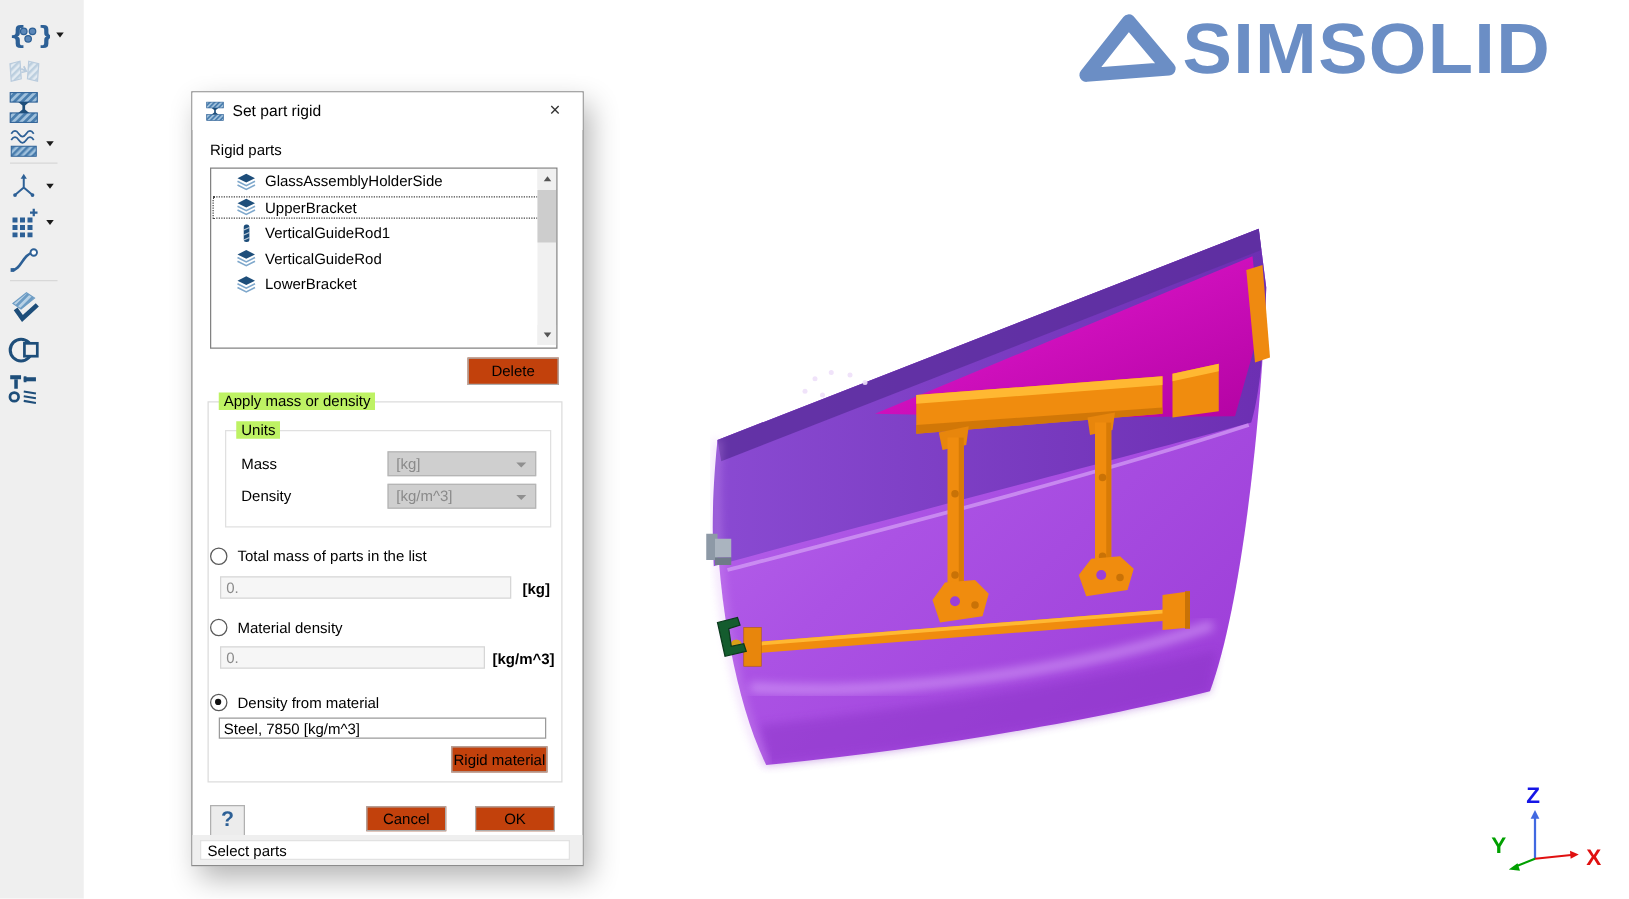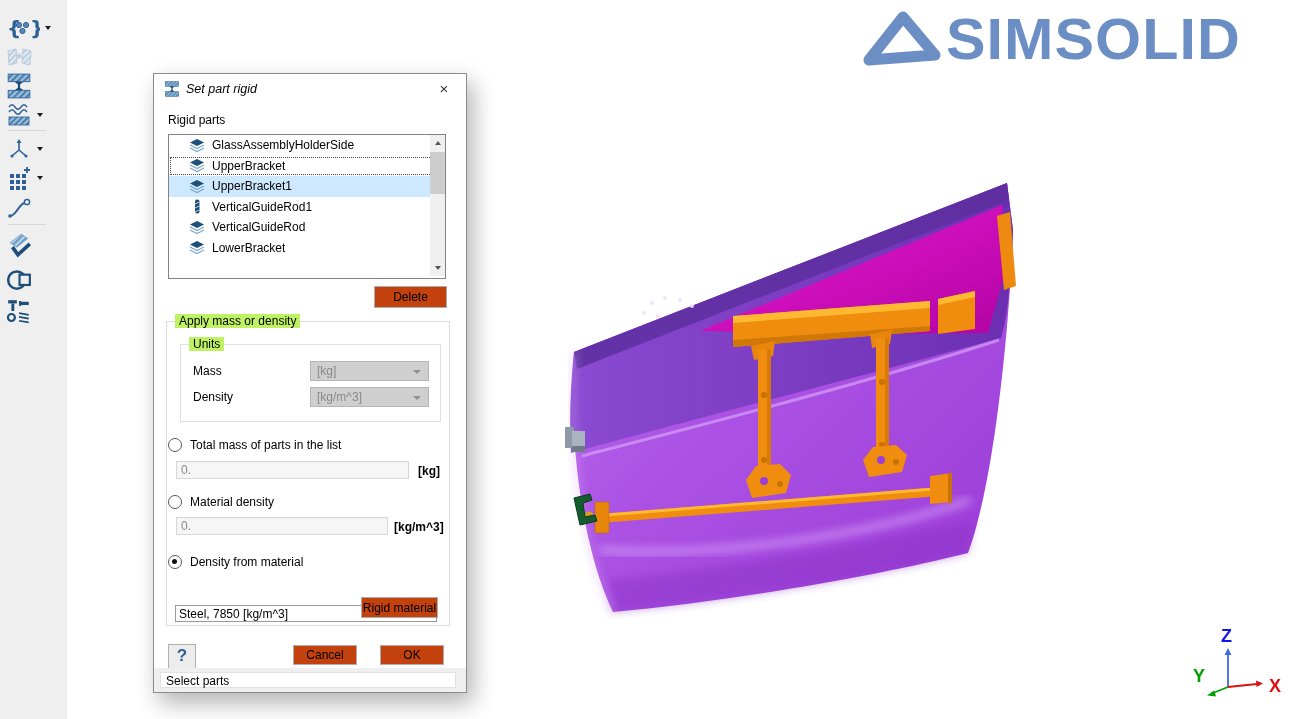--- a/index.html
+++ b/index.html
@@ -17,21 +17,21 @@
   
   .logo{position:absolute;left:856px;top:8px;display:flex;align-items:flex-start;}
   .logo-text{font-weight:bold;font-size:57px;line-height:62px;letter-spacing:1px;color:#6b8ec5;
              transform:scaleX(1.04);transform-origin:left;}
 
   
   .dialog{position:absolute;left:153px;top:73px;width:312px;height:618px;background:#fff;
           border:1px solid #8b8b8b;box-shadow:6px 10px 22px rgba(0,0,0,.30);}
   .titlebar{position:absolute;left:0;top:0;right:0;height:30px;background:#fff;}
   .title-icon{position:absolute;left:10px;top:7px;}
-  .title-text{position:absolute;left:32px;top:0;line-height:30px;font-size:12.5px;font-style:italic;}
+  .title-text{position:absolute;left:32px;top:0;line-height:30px;font-size:12.5px;}
   .close-btn{position:absolute;right:0;top:0;width:44px;height:30px;text-align:center;line-height:30px;
              font-size:15px;color:#333;}
   .lbl{position:absolute;font-size:12px;color:#000;}
   .listbox{position:absolute;left:14px;top:60px;width:276px;height:143px;border:1px solid #828282;background:#fff;overflow:hidden;}
   .lrow{height:20.5px;display:flex;align-items:center;padding-left:20px;gap:7px;white-space:nowrap;}
   .lrow.selected{background:#cde8ff;}
   .lrow.focused{outline:1px dotted #444;outline-offset:-2px;}
   .lrow svg{flex:0 0 auto;}
   .scrollbar{position:absolute;right:0;top:0;width:15px;height:141px;background:#f0f0f0;}
   .sb-btn{position:absolute;left:0;width:15px;height:16px;background:#f0f0f0;display:flex;align-items:center;justify-content:center;}
@@ -340,28 +340,20 @@
       <span>GlassAssemblyHolderSide</span>
     </div>
     <div class="lrow focused">
       <svg width="16" height="15" viewBox="0 0 16 15">
         <path d="M8,1 L15,4.5 L8,8 L1,4.5 Z" fill="#1e4e7a"></path>
         <path d="M1,7 L8,10.5 L15,7" stroke="#7fa8cc" fill="none" stroke-width="1.3"></path>
         <path d="M1,10 L8,13.5 L15,10" stroke="#7fa8cc" fill="none" stroke-width="1.3"></path>
       </svg>
       <span>UpperBracket</span>
     </div>
-    <div class="lrow selected">
-      <svg width="16" height="15" viewBox="0 0 16 15">
-        <path d="M8,1 L15,4.5 L8,8 L1,4.5 Z" fill="#1e4e7a"></path>
-        <path d="M1,7 L8,10.5 L15,7" stroke="#7fa8cc" fill="none" stroke-width="1.3"></path>
-        <path d="M1,10 L8,13.5 L15,10" stroke="#7fa8cc" fill="none" stroke-width="1.3"></path>
-      </svg>
-      <span>UpperBracket1</span>
-    </div>
     <div class="lrow">
       <svg width="16" height="15" viewBox="0 0 16 15">
         <rect x="6" y="0.5" width="4.5" height="14" rx="2" fill="#1e4e7a"></rect>
         <path d="M6,5 l4.5,-2 M6,9 l4.5,-2 M6,13 l4.5,-2" stroke="#fff" stroke-width="1" opacity=".7"></path>
       </svg>
       <span>VerticalGuideRod1</span>
     </div>
     <div class="lrow">
       <svg width="16" height="15" viewBox="0 0 16 15">
         <path d="M8,1 L15,4.5 L8,8 L1,4.5 Z" fill="#1e4e7a"></path>
@@ -420,21 +412,21 @@
     <span class="radio"></span>
     <span>Material density</span>
   </div>
   <input class="tinput" style="left: 22px; top: 443px; width: 212px;" readonly="" value="0.">
   <span class="unit" style="left:240px;top:446px;">[kg/m^3]</span>
 
   <div class="radio-row" style="left:14px;top:481px;">
     <span class="radio checked"></span>
     <span>Density from material</span>
   </div>
-  <input class="minput" style="left: 21px; top: 500px; width: 262px; margin-top: 31px;" readonly="" value="Steel, 7850 [kg/m^3]">
+  <input class="minput" style="left: 21px; top: 500px; width: 262px;" readonly="" value="Steel, 7850 [kg/m^3]">
 
   <button class="btn" style="left:207px;top:523px;width:77px;height:21px;">Rigid material</button>
 
   <div class="help-btn">?</div>
   <button class="btn" style="left:139px;top:571px;width:64px;height:20px;">Cancel</button>
   <button class="btn" style="left:226px;top:571px;width:64px;height:20px;">OK</button>
 
   <div class="status-strip"></div>
   <div class="status-field">Select parts</div>
 </div>

